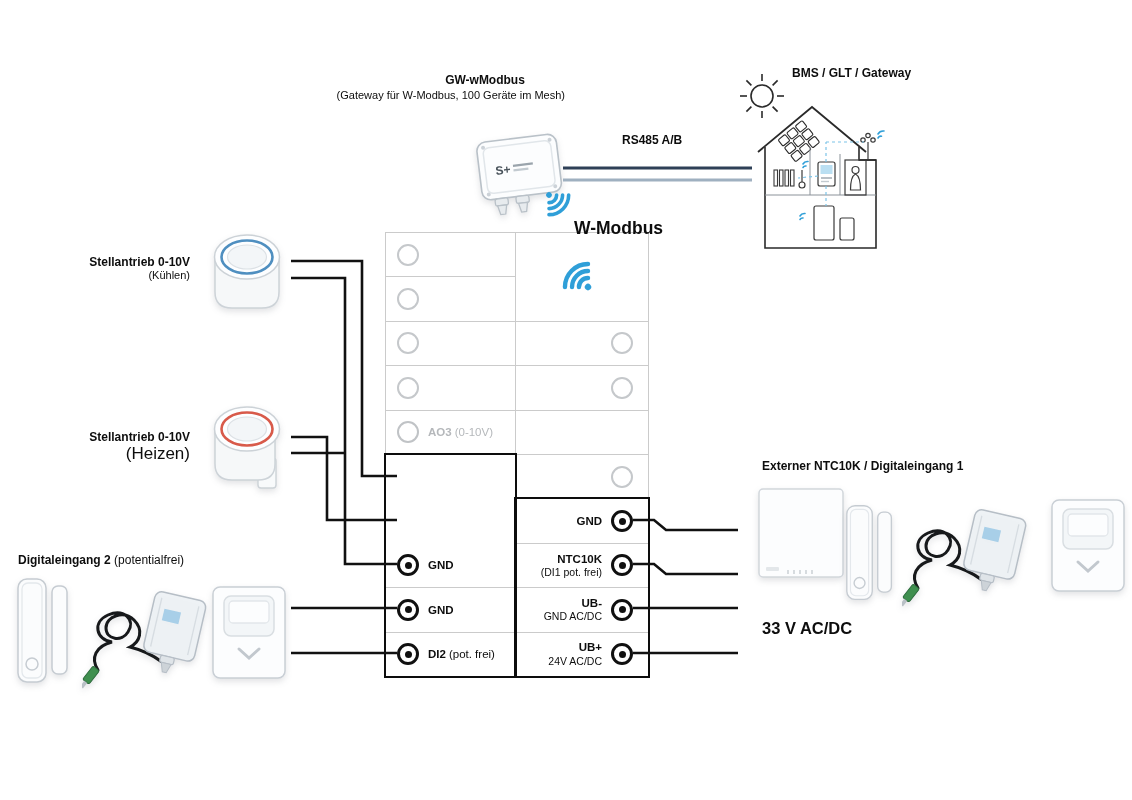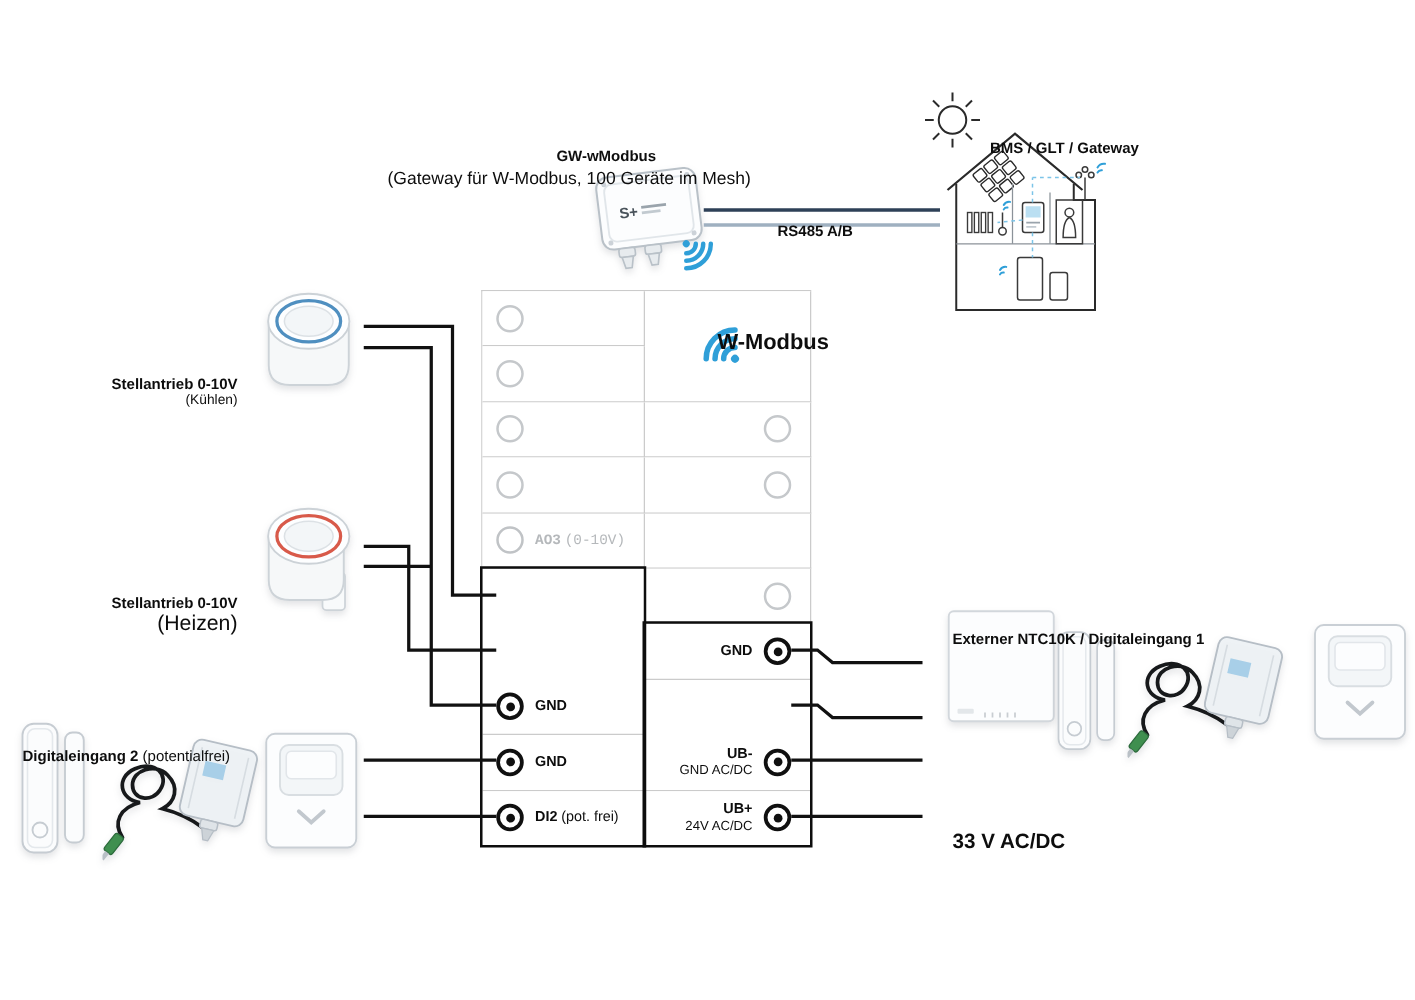--- a/index.html
+++ b/index.html
@@ -1,19 +1,19 @@
 <!DOCTYPE html>
 <html style="--wifi-blue: #2f9fd8; --rs485-dark: #2e4057; --rs485-light: #9fb0c0; --wire-black: #111111; --cooling-ring: #4f8fc0; --heating-ring: #d85a4a;"><head>
 <meta charset="utf-8">
 <style>
   * { margin:0; padding:0; box-sizing:border-box; }
   html,body { background:#ffffff; font-family:"Liberation Sans", sans-serif; }
   .canvas { position:relative; width:1132px; height:800px; background:#fff; overflow:hidden; }
 
-  .lbl { position:absolute; color:#0d0d0d; white-space:nowrap; z-index:7;margin-top:45px; }
+  .lbl { position:absolute; color:#0d0d0d; white-space:nowrap; z-index:7; }
   .b { font-weight:bold; }
 
   .overlay { position:absolute; left:0; top:0; width:1132px; height:800px; pointer-events:none; z-index:6; }
   .wire { stroke: var(--wire-black); stroke-width:2.6; fill:none; }
   .rs-dark { stroke: var(--rs485-dark); stroke-width:2.8; }
   .rs-light { stroke: var(--rs485-light); stroke-width:2.8; }
   .wifi { stroke: var(--wifi-blue); fill:none; stroke-linecap:round; }
   .wifi-dot { fill: var(--wifi-blue); }
   .ring-cool { stroke: var(--cooling-ring); }
   .ring-heat { stroke: var(--heating-ring); }
@@ -31,34 +31,34 @@
   .cell.left { padding-left:11px; gap:9px; }
   .cell.right { justify-content:flex-end; padding-right:15px; gap:9px; }
   .cell.center { justify-content:center; }
   .ring { width:22px; height:22px; border-radius:50%; border:2px solid #c5c8cb; flex:0 0 auto; }
   .term { width:22px; height:22px; border-radius:50%; border:3px solid #101010;
           display:flex; align-items:center; justify-content:center; flex:0 0 auto; }
   .term::after { content:""; width:7px; height:7px; border-radius:50%; background:#101010; }
   .tlabel { font-size:11.5px; color:#0d0d0d; }
   .tlabel .nm { font-weight:bold; }
   .tlabel .dt { margin-left:3px; }
-  .inactive .tlabel, .inactive .tlabel .nm { color:#b5b8bb;font-family:Liberation Mono, monospace; }
+  .inactive .tlabel, .inactive .tlabel .nm { color:#b5b8bb; }
   .inactive-ring { border-color:#c0c3c6; }
   .rlabel { text-align:right; line-height:1.25; color:#0d0d0d; }
   .rlabel .l1 { font-size:11.5px; font-weight:bold; }
   .rlabel .l2 { font-size:10.5px; }
   .group-border { position:absolute; border:2.5px solid #0d0d0d; z-index:3; pointer-events:none; }
 </style>
 </head>
 <body>
 
 <div class="canvas">
 
   <div class="lbl b" style="left:360px;top:73px;width:250px;text-align:center;font-size:12px">GW-wModbus</div>
-  <div class="lbl" style="left:310px;top:89px;width:255px;text-align:center;font-size:14px">(Gateway für W-Modbus, 100 Geräte im Mesh)</div>
+  <div class="lbl" style="left:310px;top:89px;width:255px;text-align:right;font-size:11px">(Gateway für W-Modbus, 100 Geräte im Mesh)</div>
   <div class="lbl b" style="left:622px;top:133px;font-size:12px">RS485 A/B</div>
   <div class="lbl b" style="left:792px;top:66px;font-size:12px">BMS / GLT / Gateway</div>
   <div class="lbl b" style="left:574px;top:218px;font-size:17.5px">W-Modbus</div>
 
   <div class="lbl" style="left:40px;top:255px;width:150px;text-align:right">
     <div class="b" style="font-size:12px">Stellantrieb 0-10V</div>
     <div style="font-size:11px">(Kühlen)</div>
   </div>
   <div class="lbl" style="left:40px;top:430px;width:150px;text-align:right">
     <div class="b" style="font-size:12px">Stellantrieb 0-10V</div>
@@ -117,20 +117,27 @@
         <span class="ring"></span>
       </div>
     <div class="cell right" style="grid-column:2;grid-row:5"></div>
     <div class="cell right" style="grid-column:2;grid-row:6">
         <span class="ring"></span>
       </div>
     <div class="cell right" style="grid-column:2;grid-row:7">
       <span class="rlabel">
           <div class="l1">GND</div>
           <div class="l2"></div>
+        </span>
+      <span class="term"></span>
+    </div>
+    <div class="cell right" style="grid-column:2;grid-row:8">
+      <span class="rlabel">
+          <div class="l1">NTC10K</div>
+          <div class="l2">(DI1 pot. frei)</div>
         </span>
       <span class="term"></span>
     </div>
     <div class="cell right" style="grid-column:2;grid-row:9">
       <span class="rlabel">
           <div class="l1">UB-</div>
           <div class="l2">GND AC/DC</div>
         </span>
       <span class="term"></span>
     </div>

